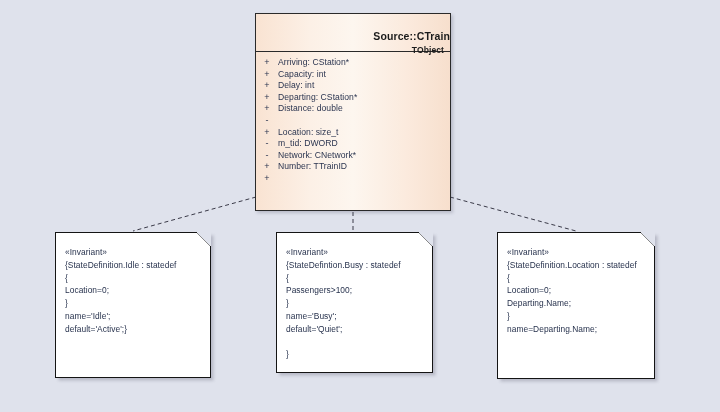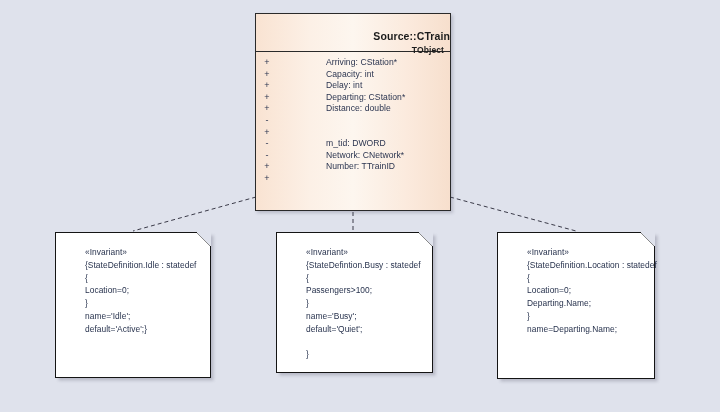--- a/index.html
+++ b/index.html
@@ -90,31 +90,29 @@
   .attr-vis {
     width: 22px;
     text-align: center;
     flex: 0 0 22px;
     color: #2b3550;
     font-size: 9px;
   }
   .attr-sig {
     flex: 1 1 auto;
     white-space: nowrap;
-    margin-left: 48px;
   }
 
   
   .note {
     position: absolute;
     box-sizing: border-box;
     background: #ffffff;
     border: 1.6px solid #141414;
     box-shadow: 2.5px 2.5px 3px rgba(90,90,110,0.30);
-    padding-left: 20px;
   }
   .note-fold {
     position: absolute;
     right: -1px;
     top: -1px;
     width: 15px;
     height: 15px;
     background: #dfe2ec;
     border-left: 1.3px solid #141414;
     border-bottom: 1.3px solid #141414;
@@ -179,20 +177,21 @@
       </li>
       <li class="attr-row">
         <span class="attr-vis">+</span>
         <span class="attr-sig">Distance: double</span>
       </li>
       <li class="attr-row">
         <span class="attr-vis">-</span>
       </li>
       <li class="attr-row">
         <span class="attr-vis">+</span>
+        <span class="attr-sig">Location: size_t</span>
       </li>
       <li class="attr-row">
         <span class="attr-vis">-</span>
         <span class="attr-sig">m_tid: DWORD</span>
       </li>
       <li class="attr-row">
         <span class="attr-vis">-</span>
         <span class="attr-sig">Network: CNetwork*</span>
       </li>
       <li class="attr-row">

